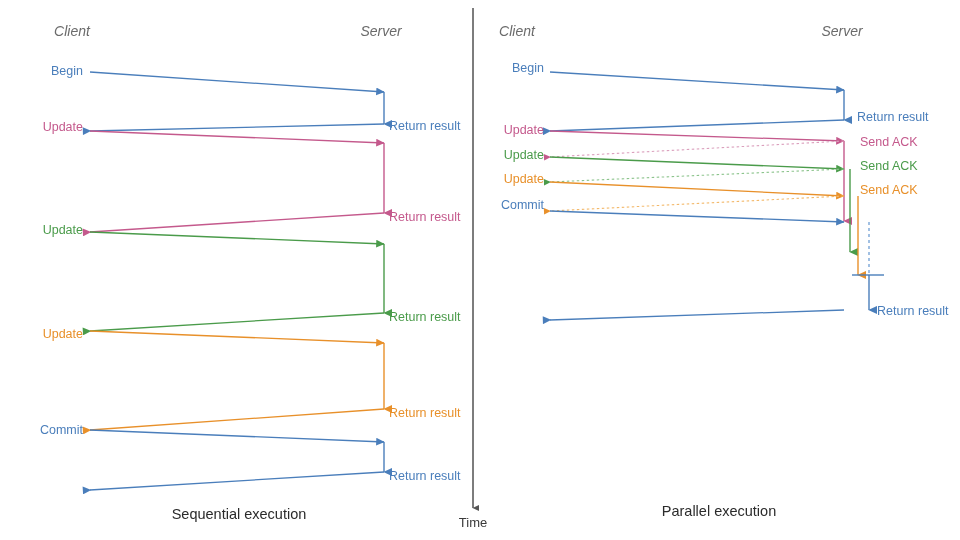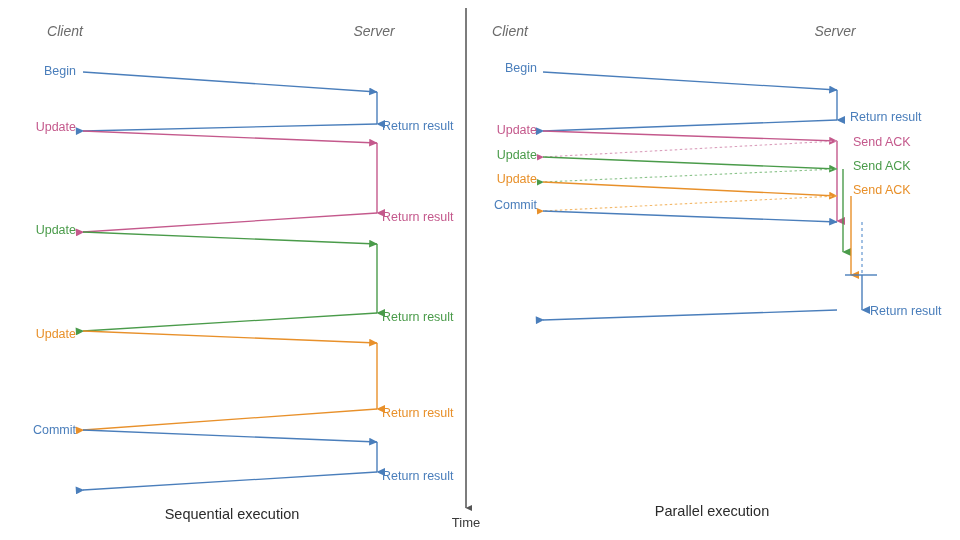--- a/index.html
+++ b/index.html
@@ -1,18 +1,18 @@
 <!DOCTYPE html>
 <html><head>
 <meta charset="utf-8">
 <style>
   html,body{margin:0;padding:0;background:#ffffff;}
   body{width:960px;height:540px;overflow:hidden;
        font-family:"Liberation Sans","DejaVu Sans",sans-serif;}
-  #stage{position:relative;width:924px;height:540px;background:#fff;}
+  #stage{position:relative;width:924px;height:540px;background:#fff;margin-left:7px;}
   svg#diagram{position:absolute;left:0;top:0;width:960px;height:540px;}
   .lane-title{font-style:italic;font-size:14px;fill:#6b6b6b;}
   .msg-label{font-size:12.5px;}
   .caption{font-size:14.5px;fill:#2b2b2b;}
   .axis-label{font-size:13px;fill:#3a3a3a;}
   .anchor-end{text-anchor:end;}
   .anchor-start{text-anchor:start;}
   .anchor-mid{text-anchor:middle;}
 </style>
 </head>

